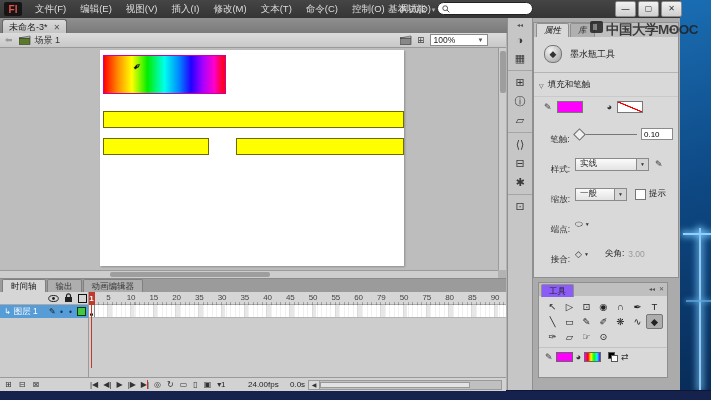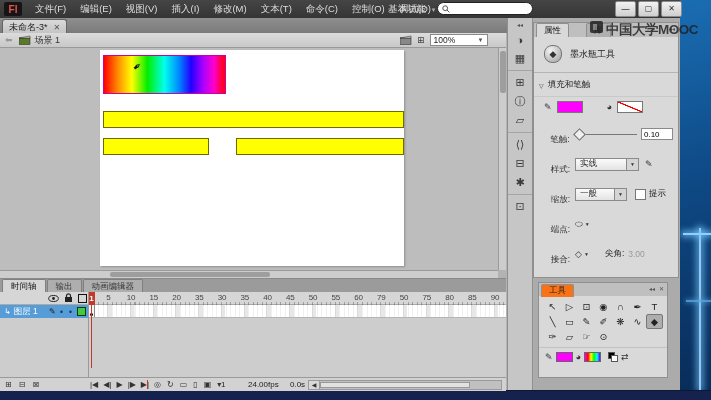--- a/index.html
+++ b/index.html
@@ -112,21 +112,21 @@
   .dock{left:507px;top:18px;width:26px;height:372px;background:#c6c6c6;border-left:1px solid #8f8f8f;border-right:1px solid #8f8f8f;box-sizing:border-box;}
   .dock-expand{display:block;text-align:center;font-size:6px;color:#555;padding:3px 0 2px;}
   .dock-icon{display:flex;align-items:center;justify-content:center;width:24px;height:19px;font-size:11px;color:#3a3a3a;}
   .dock-icon.grp{border-top:1px solid #a5a5a5;margin-top:2px;padding-top:2px;}
 
   
   .rightcol{left:533px;top:18px;width:147px;height:372px;background:#ababab;}
 
   
   .props{position:absolute;left:0;top:4px;width:146px;height:256px;background:#d9d9d9;border:1px solid #8f8f8f;box-sizing:border-box;}
-  .props-tabs{height:14px;background:linear-gradient(#cicic,#bfbfbf);background:#bfbfbf;display:flex;align-items:flex-end;gap:17px;padding-left:2px;}
+  .props-tabs{height:14px;background:linear-gradient(#cicic,#bfbfbf);background:#bfbfbf;display:flex;align-items:flex-end;gap:1px;padding-left:2px;font-style:italic;}
   .ptab{height:13px;line-height:13px;padding:0 7px;font-size:8.5px;border:1px solid #8f8f8f;border-bottom:0;border-radius:2px 2px 0 0;background:#b0b0b0;color:#333;}
   .ptab.active{background:#d9d9d9;color:#111;}
   .props-collapse{position:absolute;right:3px;top:2px;font-size:6px;color:#555;}
   .tool-row{display:flex;align-items:center;gap:8px;padding:8px 6px 9px 10px;border-bottom:1px solid #b5b5b5;}
   .tool-badge{width:16px;height:16px;border-radius:8px;background:radial-gradient(circle at 35% 30%,#f4f4f4,#9e9e9e);border:1px solid #777;
     display:flex;align-items:center;justify-content:center;font-size:9px;color:#333;}
   .tool-name{font-size:9px;color:#222;}
   .sec-hdr{display:flex;align-items:center;gap:4px;padding:6px 0 5px 5px;font-size:8.5px;color:#222;border-bottom:1px solid #c9c9c9;}
   .sec-hdr .tri{font-size:6px;color:#444;}
   .prow{display:flex;align-items:center;padding:3px 5px 3px 8px;font-size:8.5px;color:#222;}
@@ -143,22 +143,22 @@
   .pselect{height:13px;background:linear-gradient(#fbfbfb,#e3e3e3);border:1px solid #8a8a8a;display:flex;align-items:center;
     justify-content:space-between;font-size:8.5px;padding-left:4px;box-sizing:border-box;color:#222;}
   .pselect .dd{width:11px;height:100%;border-left:1px solid #8a8a8a;display:flex;align-items:center;justify-content:center;
     font-size:5px;background:#d5d5d5;color:#333;}
   .checkbox{width:9px;height:9px;border:1px solid #777;background:#fff;margin:0 3px 0 8px;}
   .grayval{color:#999;}
 
   
   .toolspanel{position:absolute;left:5px;top:264px;width:130px;height:96px;background:#d9d9d9;border:1px solid #8f8f8f;box-sizing:border-box;}
   .tp-hdr{height:13px;background:#bfbfbf;position:relative;}
-  .tp-tab{position:absolute;left:2px;top:1px;height:12px;line-height:12px;padding:0 7px;font-size:8.5px;background:#f97316;
-    border:1px solid #8f8f8f;border-bottom:0;border-radius:2px 2px 0 0;font-family:Liberation Mono, monospace;}
+  .tp-tab{position:absolute;left:2px;top:1px;height:12px;line-height:12px;padding:0 7px;font-size:8.5px;background:#8b5cf6;
+    border:1px solid #8f8f8f;border-bottom:0;border-radius:2px 2px 0 0;}
   .tp-ctl{position:absolute;right:3px;top:2px;font-size:6px;color:#555;display:flex;gap:4px;}
   .tool-grid{display:flex;flex-wrap:wrap;width:119px;padding:3px 0 0 5px;}
   .tool{width:17px;height:15px;display:flex;align-items:center;justify-content:center;font-size:9.5px;color:#222;}
   .tool.selected{background:#aeaeae;border:1px solid #777;box-sizing:border-box;border-radius:2px;}
   .tp-colors{display:flex;align-items:center;gap:3px;padding:4px 0 0 6px;border-top:1px solid #c2c2c2;margin-top:3px;}
   .csw{width:17px;height:10px;border:1px solid #666;box-sizing:border-box;}
   .csw.rainbow{background:linear-gradient(90deg,#ff00ff,#ff0000,#ffff00,#00ff00,#00ffff,#6600ff);}
   .bw{position:relative;width:10px;height:10px;margin-left:4px;}
   .bw .b{position:absolute;left:0;top:0;width:5px;height:5px;background:#000;border:1px solid #555;}
   .bw .w{position:absolute;right:0;bottom:0;width:5px;height:5px;background:#fff;border:1px solid #555;}
@@ -398,21 +398,21 @@
         <div class="prow">
           <span class="plabel">笔触:</span>
           <span class="slider">
             <span class="track"></span>
               <span class="knob"></span>
           </span>
           <input class="pinput" readonly="" value="0.10" style="">
         </div>
         <div class="prow">
           <span class="plabel">样式:</span>
-          <span class="pselect" style="width:64px;">
+          <span class="pselect" style="width:74px;">
             <span>实线</span>
             <span class="dd">▼</span>
           </span>
           <span class="pico" style="margin-left:6px;">✎</span>
         </div>
         <div class="prow">
           <span class="plabel">缩放:</span>
           <span class="pselect" style="width:52px;">
             <span>一般</span>
             <span class="dd">▼</span>

